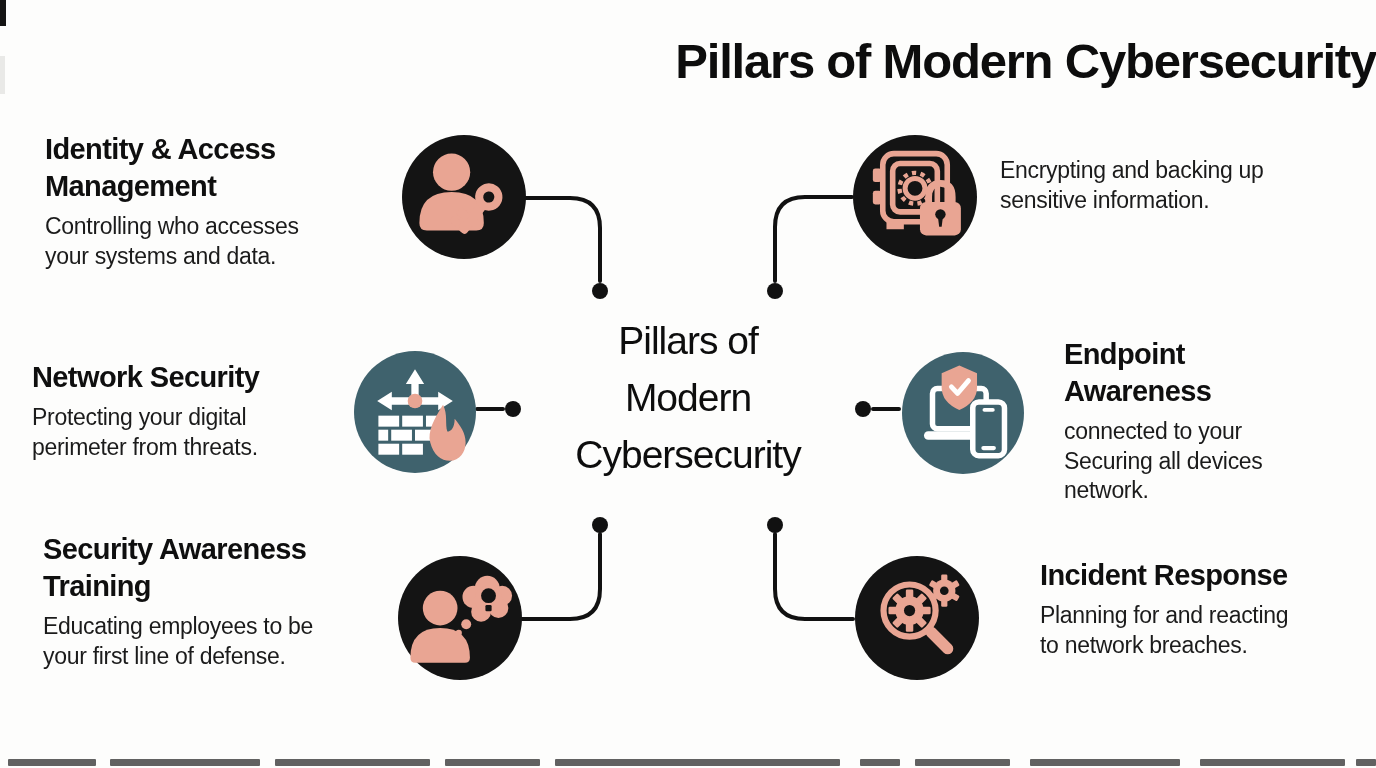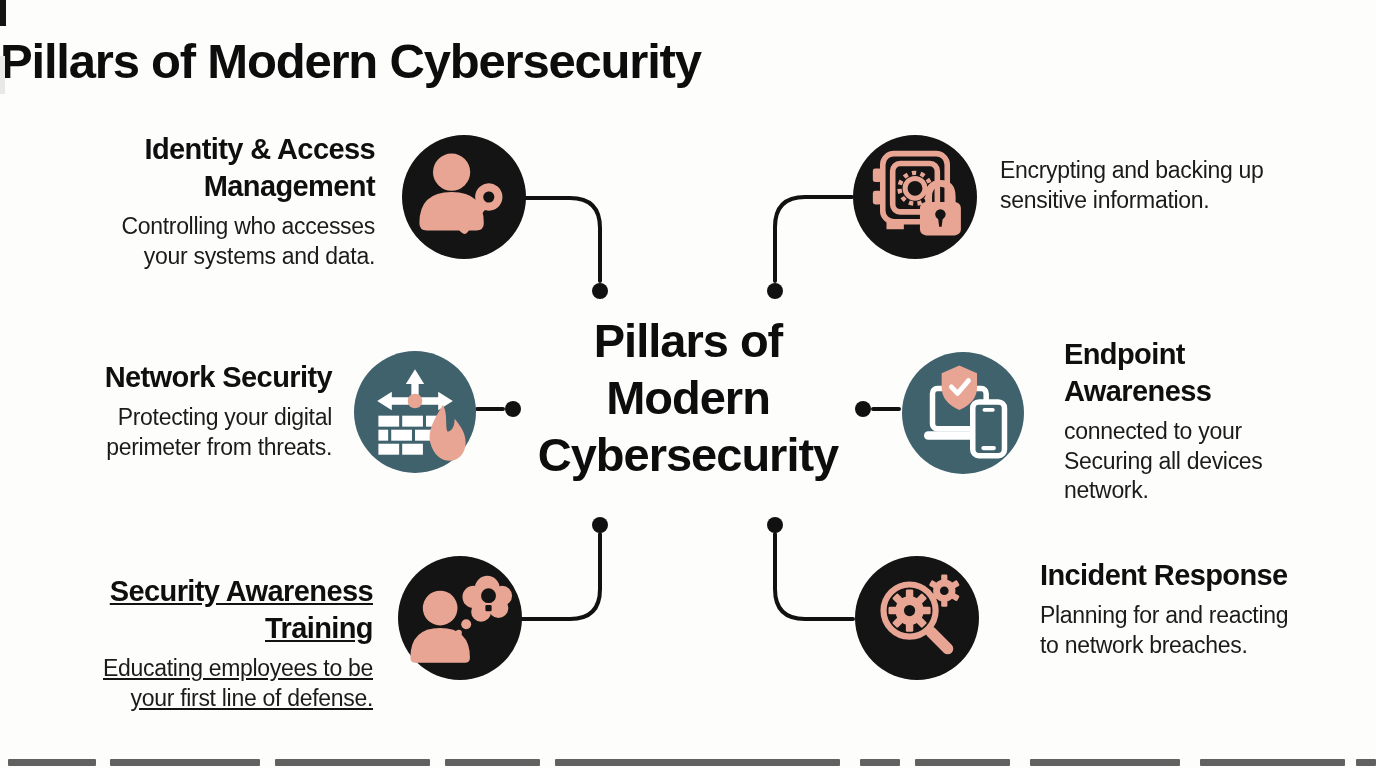--- a/index.html
+++ b/index.html
@@ -3,29 +3,29 @@
 <meta charset="utf-8">
 <style>
   html,body{margin:0;padding:0;background:#ffffff;}
   .canvas{
     position:relative;width:1376px;height:768px;overflow:hidden;
     background:#FDFDFC;
     font-family:"Liberation Sans","DejaVu Sans",sans-serif;
     color:#131313;
   }
   .main-title{
-    position:absolute;left:0;top:33px;width:1376px;text-align:left;
+    position:absolute;left:0;top:33px;width:1376px;text-align:right;
     font-size:49px;font-weight:700;letter-spacing:-1.2px;color:#0d0d0d;
   }
   .center-title{
     position:absolute;left:438px;top:312px;width:500px;text-align:center;
-    font-size:47px;font-weight:700;line-height:57px;letter-spacing:-1px;color:#0d0d0d;
+    font-size:39px;font-weight:400;line-height:57px;letter-spacing:-1px;color:#0d0d0d;
   }
   .pillar-text{position:absolute;}
-  .pillar-text.align-right{text-align:right;}
+  .pillar-text.align-right{text-align:left;}
   .pillar-text.align-left{text-align:left;}
   .pillar-title{
     font-size:29px;font-weight:700;line-height:37px;letter-spacing:-0.6px;color:#0f0f0f;
   }
   .pillar-desc{
     margin-top:7px;font-size:23px;line-height:29.5px;letter-spacing:-0.3px;color:#1b1b1b;
   }
   .icon-circle{
     position:absolute;border-radius:50%;
     display:flex;align-items:center;justify-content:center;
@@ -157,21 +157,21 @@
       <div>Endpoint</div>
       <div>Awareness</div>
     </div>
     <div class="pillar-desc">
       <div>connected to your</div>
       <div>Securing all devices</div>
       <div>network.</div>
     </div>
   </div>
 
-  <div class="pillar-text align-right" style="left:43px;top:573px;width:330px;text-decoration:underline;">
+  <div class="pillar-text align-right" style="left:43px;top:531px;width:330px;">
     <div class="pillar-title">
       <div>Security Awareness</div>
       <div>Training</div>
     </div>
     <div class="pillar-desc">
       <div>Educating employees to be</div>
       <div>your first line of defense.</div>
     </div>
   </div>
   <div class="icon-circle dark" style="left:398px;top:556px;">

